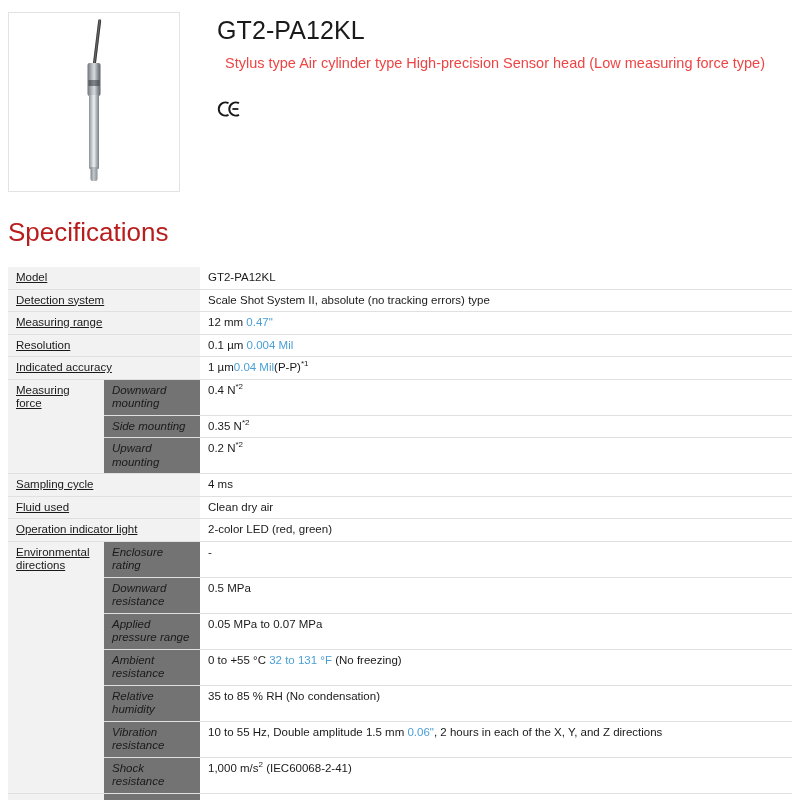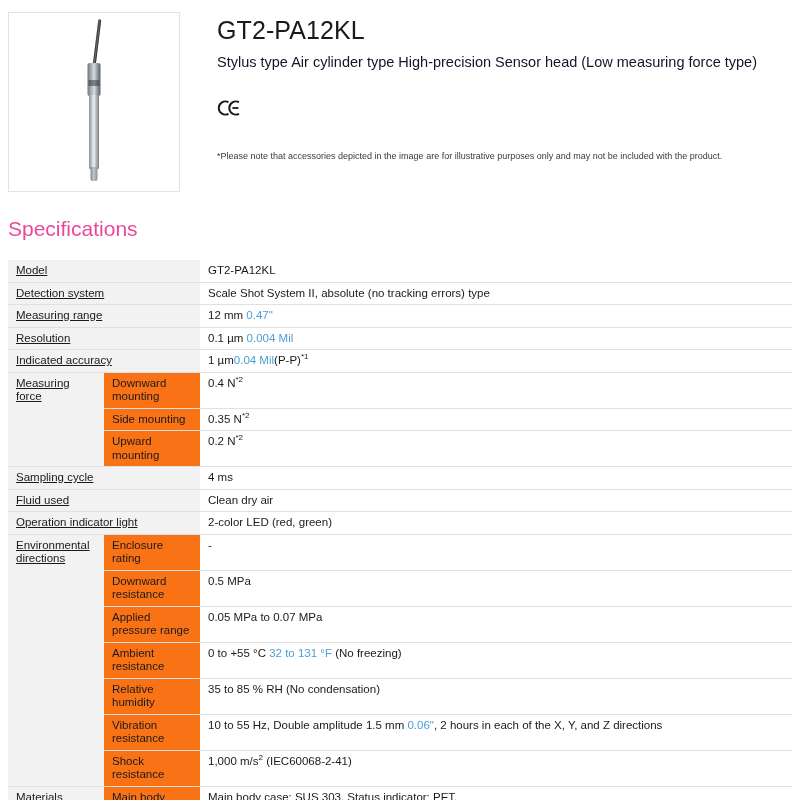--- a/index.html
+++ b/index.html
@@ -91,44 +91,44 @@
   .product-title {
     font-size: 25px;
     font-weight: 400;
     letter-spacing: .1px;
     margin: 0 0 7px 0;
     color: #1a1a1a;
   }
   .product-subtitle {
     font-size: 14.5px;
     line-height: 20px;
-    color: #0f172a;
-    margin: 0;
+    color: #ef4444;
+    margin: 8px;
     max-width: 580px;
   }
   .cert-row {
     margin-top: 26px;
     height: 24px;
   }
   .ce-mark {
     display: block;
   }
   .disclaimer {
     margin-top: 28px;
     font-size: 9px;
     color: #3a3a3a;
     line-height: 12px;
   }
 
   
   .spec-heading {
-    font-size: 21px;
+    font-size: 26px;
     font-weight: 400;
     margin: 25px 0 0 8px;
-    color: #ec4899;
+    color: #b91c1c;
   }
 
   table.spec-table {
     width: 784px;
     margin: 19px 0 0 8px;
     border-collapse: collapse;
     table-layout: fixed;
     font-size: 11.5px;
   }
   table.spec-table td {
@@ -139,22 +139,23 @@
     height: 13px;
   }
   td.col-label {
     width: 176px;
     background: #f2f2f2;
     color: #1a1a1a;
     text-decoration: underline;
   }
   td.col-sub {
     width: 176px;
-    background: #f97316;
-    color: #1a1a1a;
+    background: #737373;
+    color: #1a1a1a;
+    font-style: italic;
   }
   td.col-value {
     background: #ffffff;
     color: #1a1a1a;
   }
   .imperial {
     color: #4a9fd5;
   }
   sup {
     font-size: 8px;
@@ -179,21 +180,20 @@
     <p class="product-subtitle">Stylus type Air cylinder type High-precision Sensor head (Low measuring force type)</p>
 
     <div class="cert-row">
       <svg class="ce-mark" width="30" height="20" viewBox="0 0 30 20">
         <path d="M11.5 4.2 A6.6 6.6 0 1 0 11.5 15.8" fill="none" stroke="#1a1a1a" stroke-width="1.9"></path>
         <path d="M22.0 4.2 A6.6 6.6 0 1 0 22.0 15.8" fill="none" stroke="#1a1a1a" stroke-width="1.9"></path>
         <rect x="15.4" y="9.1" width="6.0" height="1.8" fill="#1a1a1a"></rect>
       </svg>
     </div>
 
-    <div class="disclaimer">*Please note that accessories depicted in the image are for illustrative purposes only and may not be included with the product.</div>
   </div>
 </div>
 
 <h2 class="spec-heading">Specifications</h2>
 
 <table class="spec-table">
   <tbody>
       <tr>
         <td class="col-label" colspan="2">Model</td>
         <td class="col-value"><span>GT2-PA12KL</span></td>

